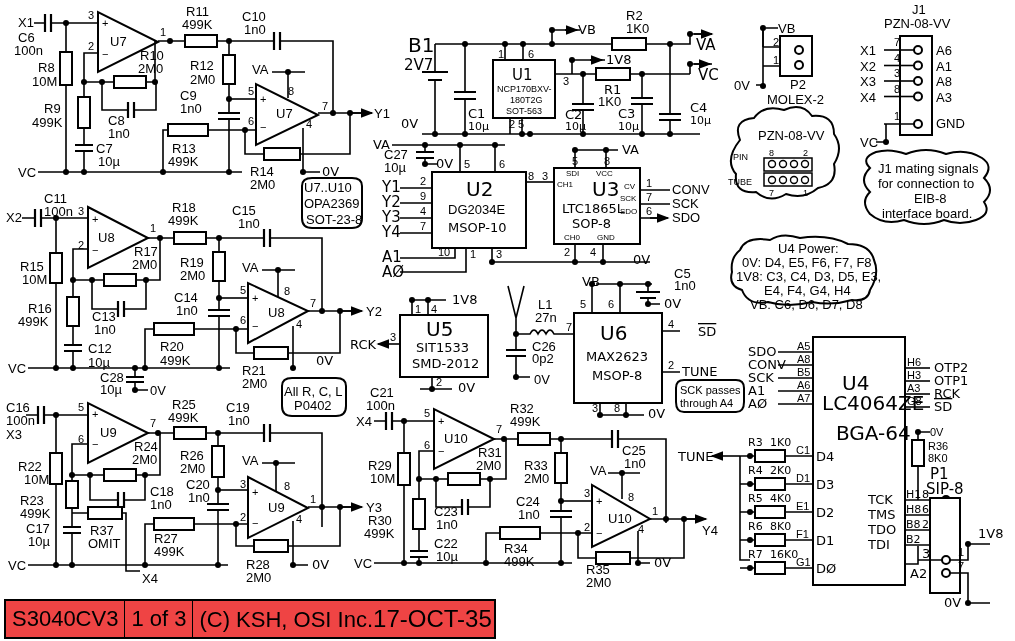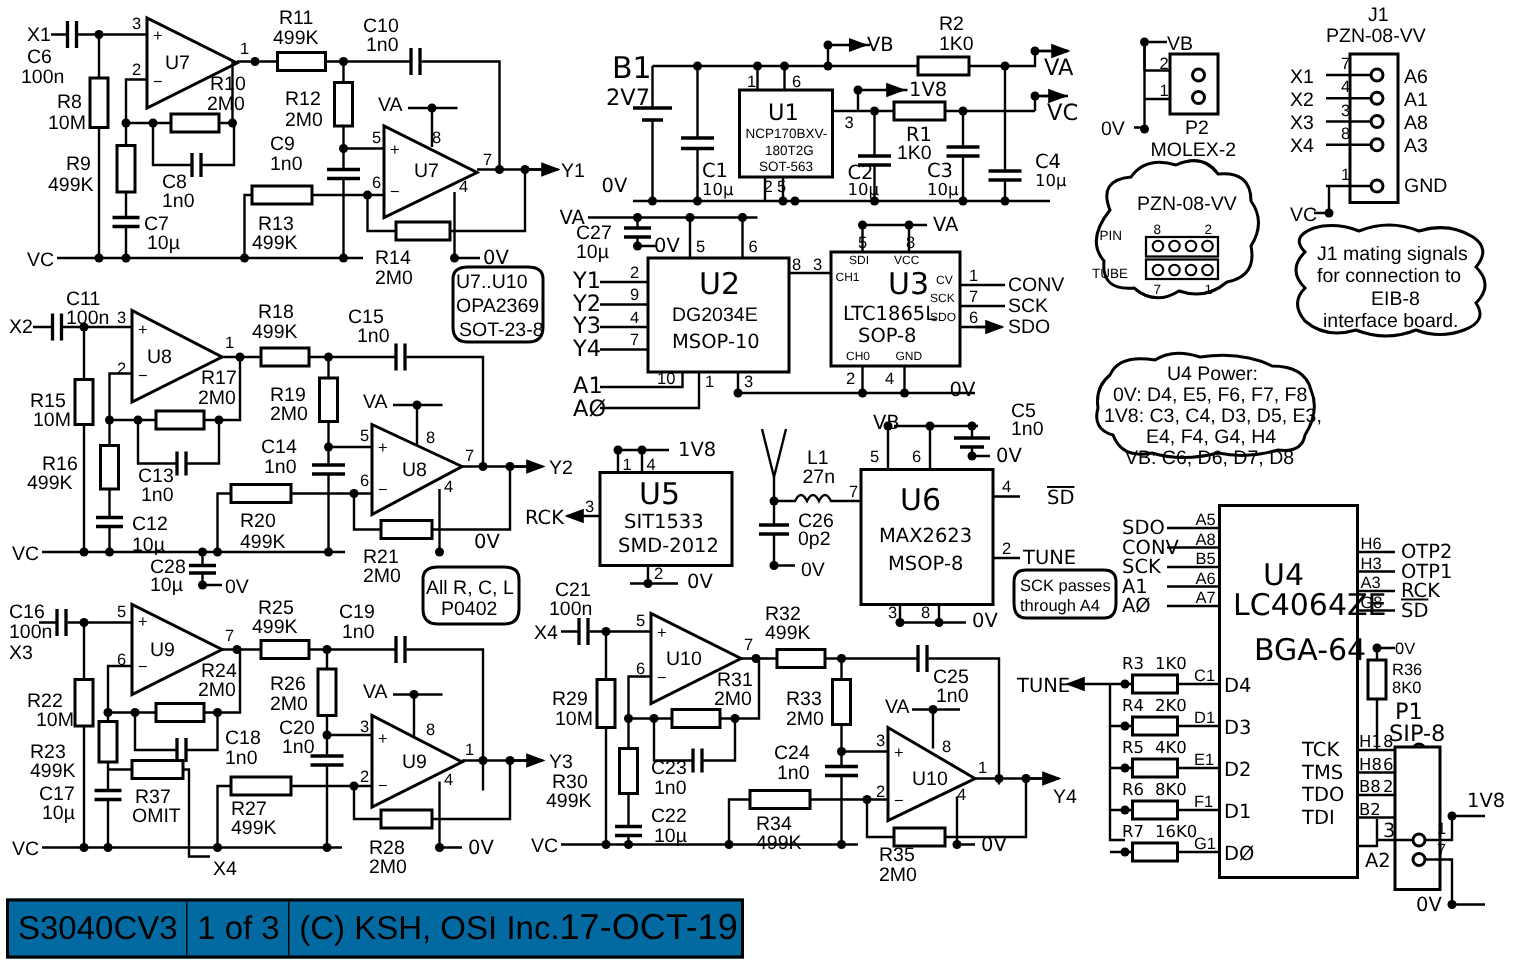--- a/index.html
+++ b/index.html
@@ -9,21 +9,21 @@
   .t{font-size:13px;}
   .ts{font-size:11px;}
   .tb{font-size:20px;}
   .tm{font-size:15px;}
   .hand{font-family:"DejaVu Sans",sans-serif;}
   .w{stroke:#000;stroke-width:1.6;fill:none;}
   .wt{stroke:#000;stroke-width:2.2;fill:none;}
   .box{stroke:#000;stroke-width:2;fill:#fff;}
   .dot{fill:#000;}
   .cloud{stroke:#000;stroke-width:2;fill:#fff;}
-  .titleblock{position:absolute;left:4px;top:599px;height:36px;display:flex;border:2px solid #000;background:#0369a1;}
+  .titleblock{position:absolute;left:4px;top:599px;height:36px;display:flex;border:2px solid #000;background:#ef4444;}
   .titleblock .cell{border-right:1.5px solid #000;padding:0 6px;font-size:22px;line-height:36px;white-space:nowrap;font-family:"Liberation Sans",sans-serif;}
   .titleblock .cell:last-child{border-right:none;}
 </style>
 </head>
 <body>
 
 <svg width="1015" height="641" viewBox="0 0 1015 641">
   <defs>
     <marker id="arr" markerWidth="8" markerHeight="8" refX="7" refY="4" orient="auto">
         <path d="M0,1 L8,4 L0,7 z" fill="#000"></path>
@@ -862,14 +862,14 @@
     <text class="t" x="742" y="267">0V: D4, E5, F6, F7, F8</text>
     <text class="t" x="736" y="281">1V8: C3, C4, D3, D5, E3,</text>
     <text class="t" x="764" y="295">E4, F4, G4, H4</text>
     <text class="t" x="750" y="309">VB: C6, D6, D7, D8</text>
   </g>
 </svg>
 
 <div class="titleblock">
   <div class="cell">S3040CV3</div>
   <div class="cell">1 of 3</div>
-  <div class="cell" style="padding-right:2px"><span>(C) KSH, OSI Inc.</span><span style="font-size:24px">17-OCT-19</span></div>
+  <div class="cell" style="padding-right:2px"><span>(C) KSH, OSI Inc.</span><span style="font-size:24px">17-OCT-35</span></div>
 </div>
 
 </body></html>

